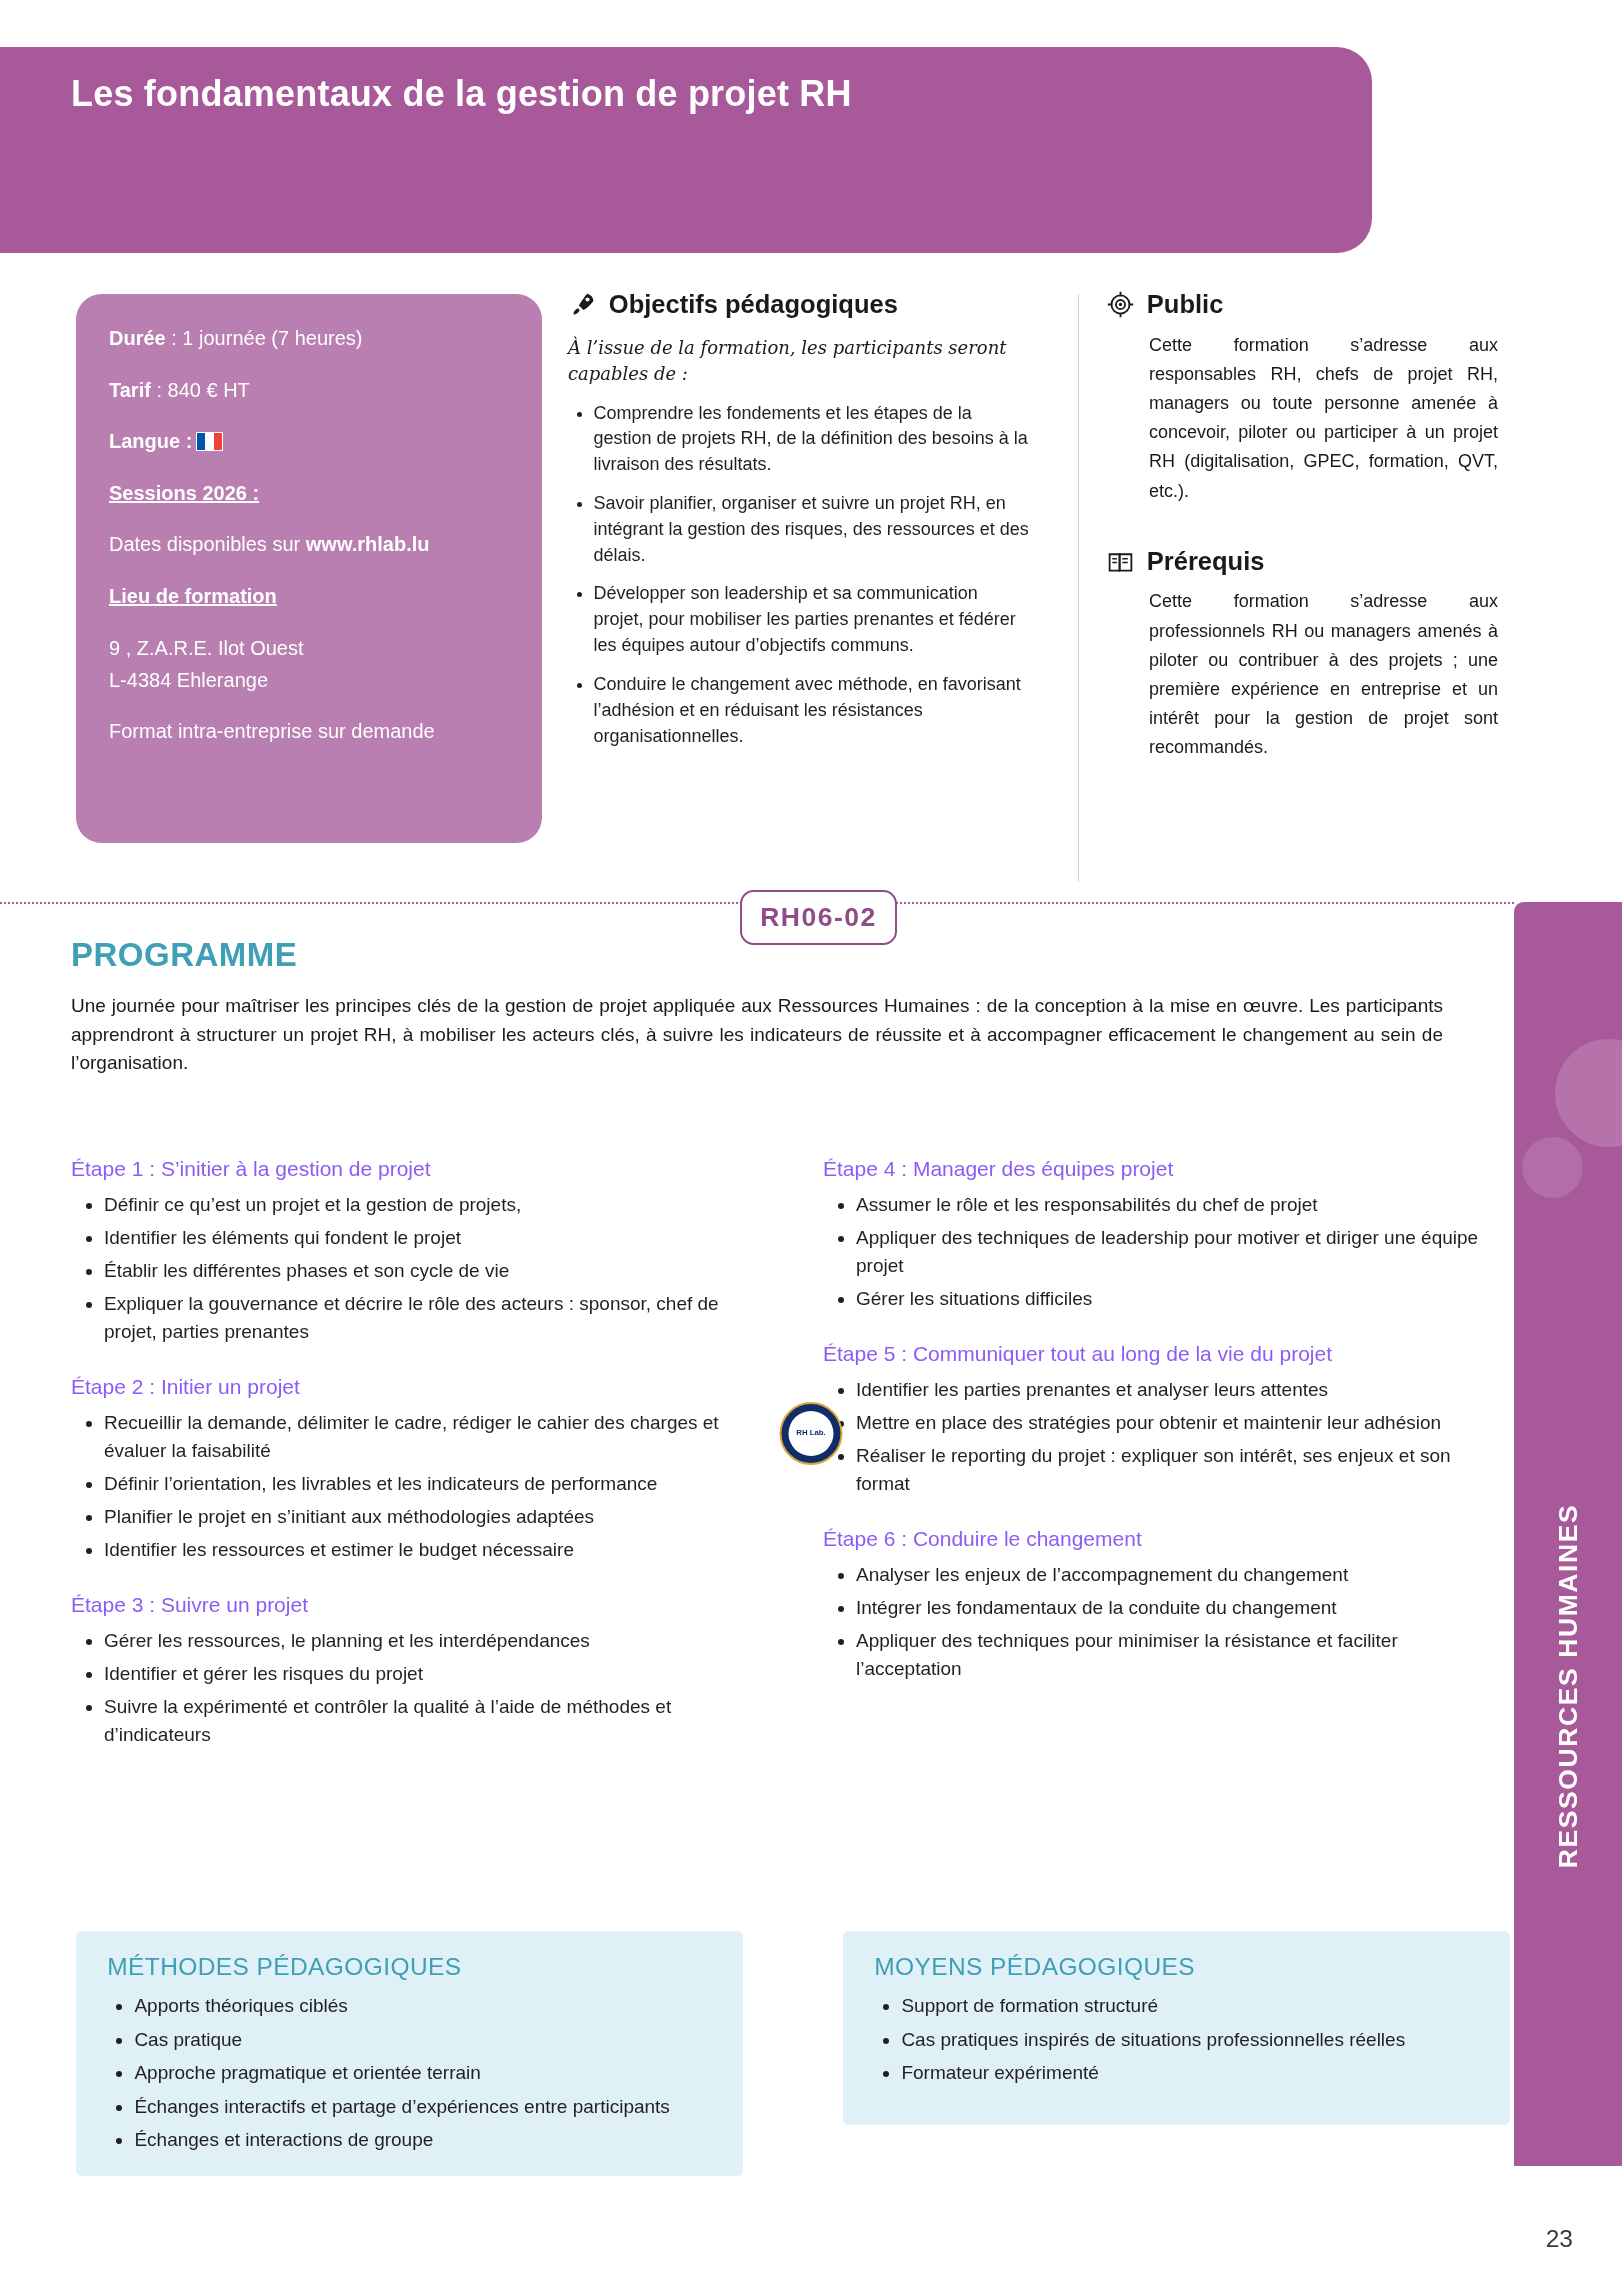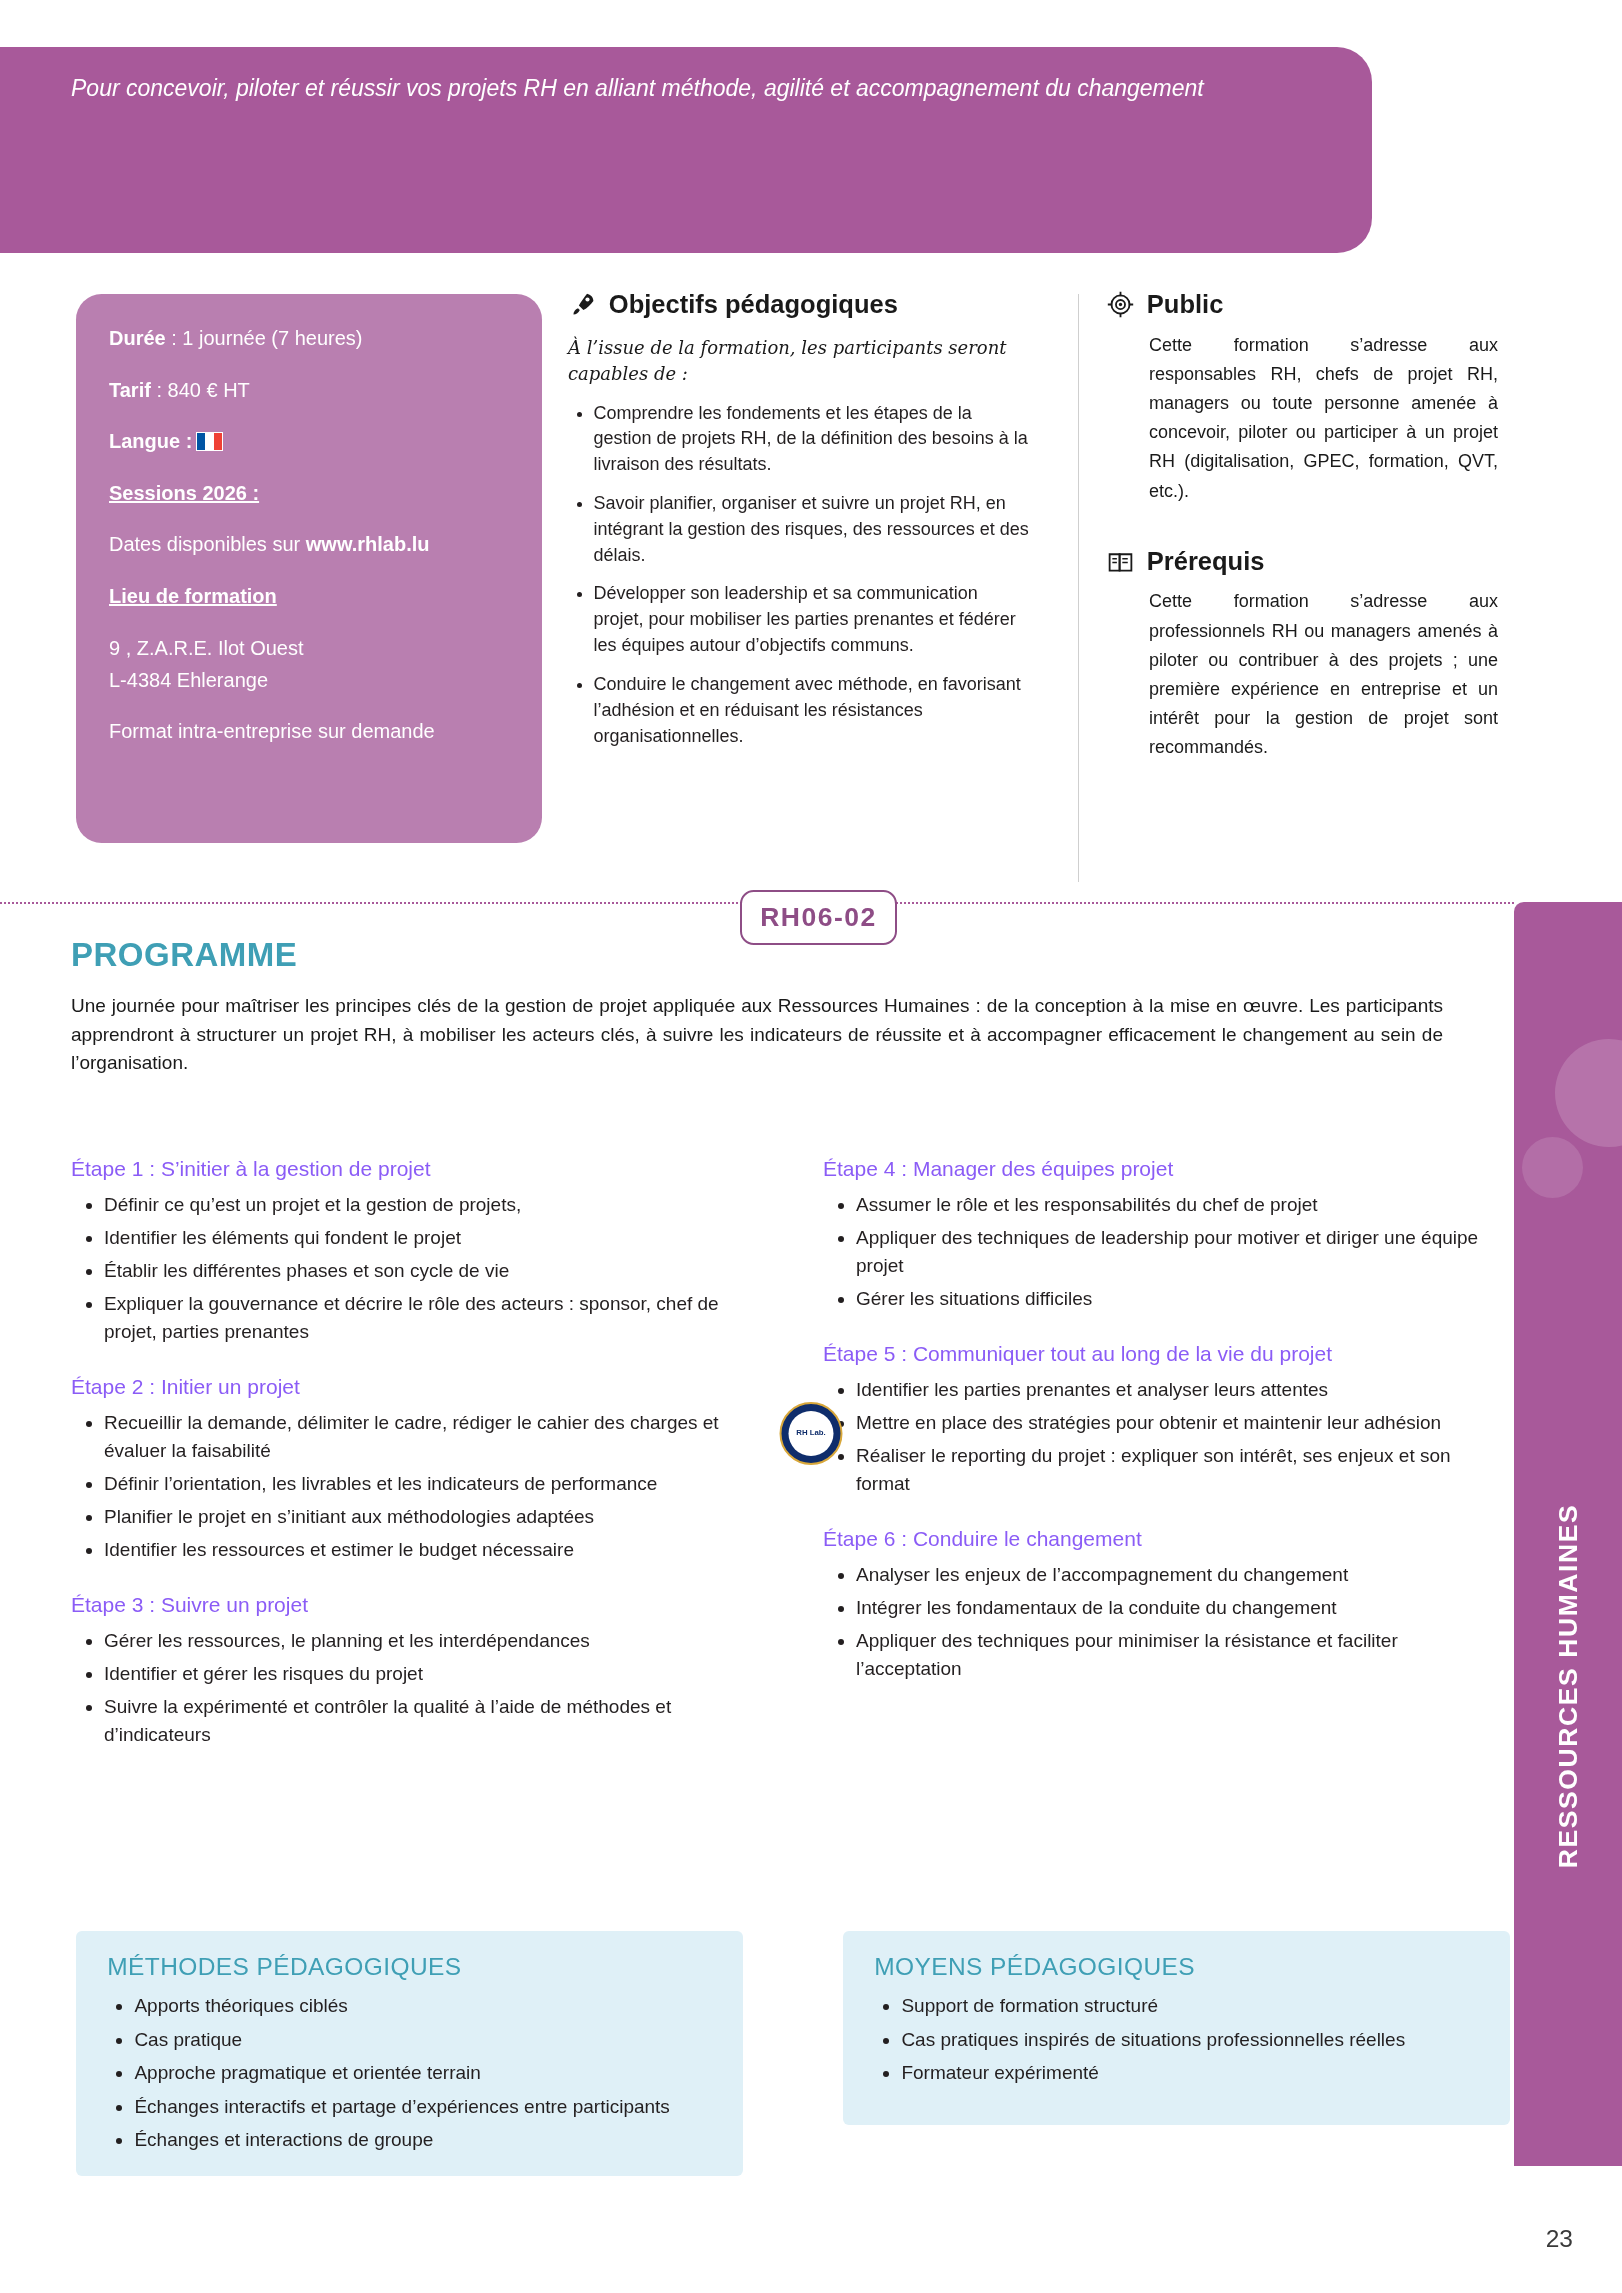--- a/index.html
+++ b/index.html
@@ -265,21 +265,21 @@
     font-size: 24.5px;
     color: #3a3a3a;
   }
 
   .icon-svg { display: block; }
 </style>
 </head>
 <body>
 
 <div class="header-banner">
-  <div class="header-sub">Pour concevoir, piloter et réussir vos projets RH en alliant méthode, agilité et accompagnement du changement</div>
+  <h1 class="header-title">Les fondamentaux de la gestion de projet RH</h1>
 </div>
 
 <div class="info-card">
   <div class="line">
     <b>Durée</b><span> : 1 journée (7 heures)</span>
   </div>
   <div class="line">
     <b>Tarif</b><span> : 840 € HT</span>
   </div>
   <div class="line">

